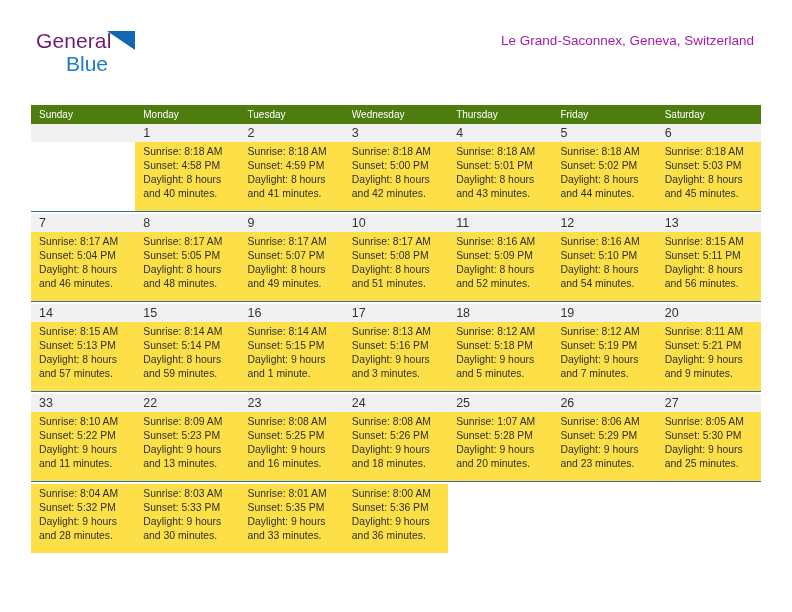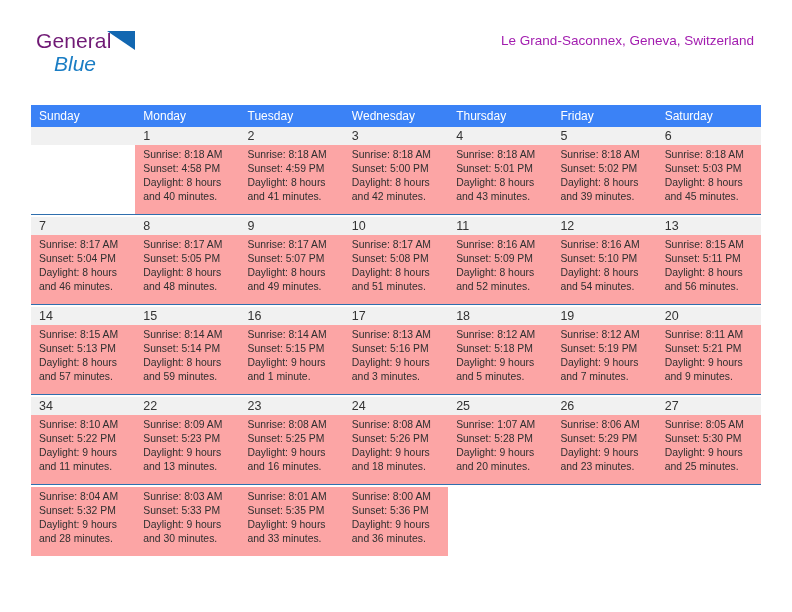--- a/index.html
+++ b/index.html
@@ -48,26 +48,25 @@
     top: 1px;
     width: 0;
     height: 0;
     border-style: solid;
     border-width: 0 28px 19px 0;
     border-color: transparent #1267b1 transparent transparent;
   }
   .brand-bottom {
     display: block;
     margin-top: 1px;
-    margin-left: 18px;
+    margin-left: 30px;
     font-size: 21px;
     line-height: 22px;
     color: #1a7dc4;
     font-weight: 400;
-    font-style: italic;
   }
 
   .title-block {
     position: absolute;
     right: 38px;
     top: 26px;
     text-align: right;
   }
   .cal-title {
     font-size: 27px;
@@ -88,23 +87,23 @@
   .calendar {
     position: absolute;
     left: 31px;
     top: 105px;
     width: 730px;
     border-collapse: collapse;
     table-layout: fixed;
   }
 
   .dow-row th {
-    background: #3b82f6;
+    background: #4d7c0f;
     color: #ffffff;
-    font-size: 12px;
+    font-size: 10px;
     font-weight: 400;
     text-align: left;
     padding: 4px 0 4px 8px;
     height: 19px;
     border: none;
   }
 
   .week-sep td {
     padding: 0;
     height: 2px;
@@ -118,21 +117,21 @@
     font-size: 12.5px;
     color: #333333;
     padding: 2px 0 2px 8px;
     height: 18px;
     vertical-align: middle;
     border: none;
   }
   .daynum-row td.empty { background: #f1f1f1; }
 
   .detail-row td {
-    background: #fca5a5;
+    background: #fde047;
     font-size: 10.4px;
     line-height: 14.1px;
     color: #303030;
     padding: 3px 4px 10px 8px;
     vertical-align: top;
     height: 66px;
     border: none;
   }
   .detail-row td.empty { background: #ffffff; }
 
@@ -207,21 +206,21 @@
           <td>
             <span class="detail-line">Sunrise: 8:18 AM</span>
             <span class="detail-line">Sunset: 5:01 PM</span>
             <span class="detail-line">Daylight: 8 hours</span>
             <span class="detail-line">and 43 minutes.</span>
           </td>
           <td>
             <span class="detail-line">Sunrise: 8:18 AM</span>
             <span class="detail-line">Sunset: 5:02 PM</span>
             <span class="detail-line">Daylight: 8 hours</span>
-            <span class="detail-line">and 39 minutes.</span>
+            <span class="detail-line">and 44 minutes.</span>
           </td>
           <td>
             <span class="detail-line">Sunrise: 8:18 AM</span>
             <span class="detail-line">Sunset: 5:03 PM</span>
             <span class="detail-line">Daylight: 8 hours</span>
             <span class="detail-line">and 45 minutes.</span>
           </td>
         </tr>
         <tr class="week-sep">
           <td colspan="7"></td>
@@ -332,21 +331,21 @@
             <span class="detail-line">Sunrise: 8:11 AM</span>
             <span class="detail-line">Sunset: 5:21 PM</span>
             <span class="detail-line">Daylight: 9 hours</span>
             <span class="detail-line">and 9 minutes.</span>
           </td>
         </tr>
         <tr class="week-sep">
           <td colspan="7"></td>
         </tr>
         <tr class="daynum-row">
-          <td>34</td>
+          <td>33</td>
           <td>22</td>
           <td>23</td>
           <td>24</td>
           <td>25</td>
           <td>26</td>
           <td>27</td>
         </tr>
         <tr class="detail-row">
           <td>
             <span class="detail-line">Sunrise: 8:10 AM</span>

